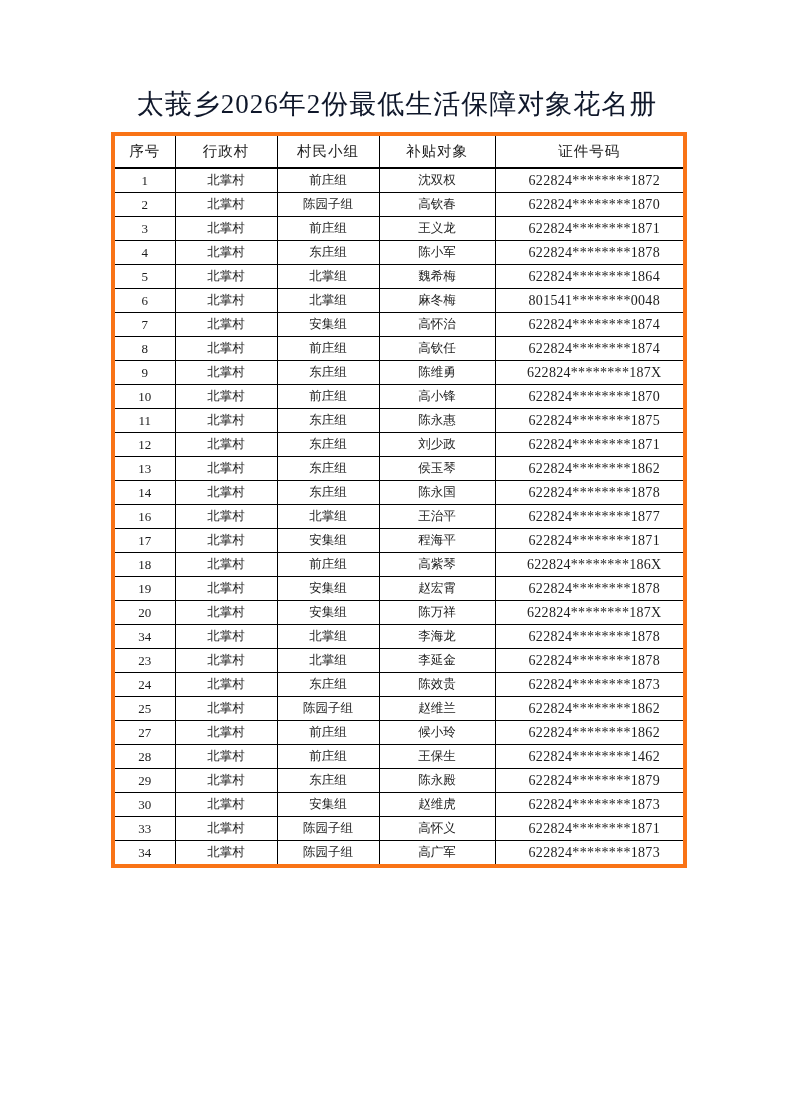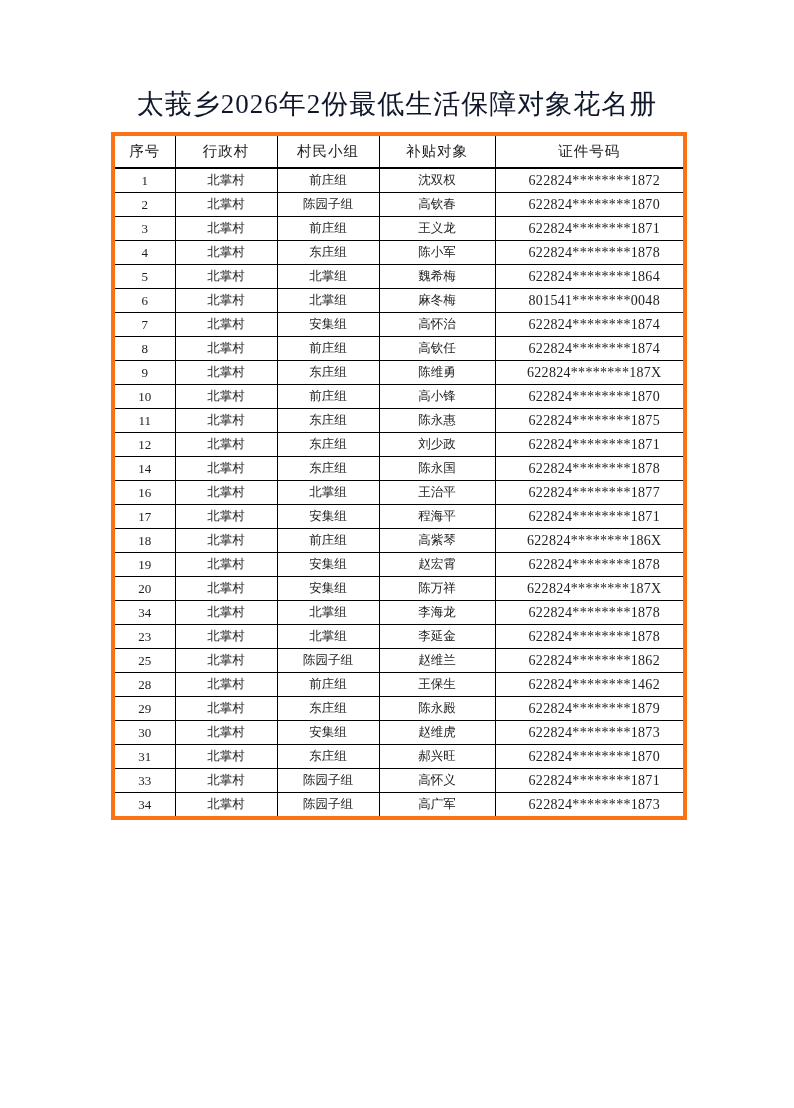--- a/index.html
+++ b/index.html
@@ -187,20 +187,27 @@
   </tr>
 
   <tr>
     <td class="seq-cell">12</td>
     <td class="village-cell">北掌村</td>
     <td class="group-cell">东庄组</td>
     <td class="person-cell">刘少政</td>
     <td class="id-cell">622824********1871</td>
   </tr>
 
+  <tr>
+    <td class="seq-cell">13</td>
+    <td class="village-cell">北掌村</td>
+    <td class="group-cell">东庄组</td>
+    <td class="person-cell">侯玉琴</td>
+    <td class="id-cell">622824********1862</td>
+  </tr>
 
   <tr>
     <td class="seq-cell">14</td>
     <td class="village-cell">北掌村</td>
     <td class="group-cell">东庄组</td>
     <td class="person-cell">陈永国</td>
     <td class="id-cell">622824********1878</td>
   </tr>
 
 
@@ -254,30 +261,44 @@
 
 
   <tr>
     <td class="seq-cell">23</td>
     <td class="village-cell">北掌村</td>
     <td class="group-cell">北掌组</td>
     <td class="person-cell">李延金</td>
     <td class="id-cell">622824********1878</td>
   </tr>
 
+  <tr>
+    <td class="seq-cell">24</td>
+    <td class="village-cell">北掌村</td>
+    <td class="group-cell">东庄组</td>
+    <td class="person-cell">陈效贵</td>
+    <td class="id-cell">622824********1873</td>
+  </tr>
 
   <tr>
     <td class="seq-cell">25</td>
     <td class="village-cell">北掌村</td>
     <td class="group-cell">陈园子组</td>
     <td class="person-cell">赵维兰</td>
     <td class="id-cell">622824********1862</td>
   </tr>
 
 
+  <tr>
+    <td class="seq-cell">27</td>
+    <td class="village-cell">北掌村</td>
+    <td class="group-cell">前庄组</td>
+    <td class="person-cell">候小玲</td>
+    <td class="id-cell">622824********1862</td>
+  </tr>
 
   <tr>
     <td class="seq-cell">28</td>
     <td class="village-cell">北掌村</td>
     <td class="group-cell">前庄组</td>
     <td class="person-cell">王保生</td>
     <td class="id-cell">622824********1462</td>
   </tr>
 
   <tr>
@@ -289,27 +310,20 @@
   </tr>
 
   <tr>
     <td class="seq-cell">30</td>
     <td class="village-cell">北掌村</td>
     <td class="group-cell">安集组</td>
     <td class="person-cell">赵维虎</td>
     <td class="id-cell">622824********1873</td>
   </tr>
 
-  <tr>
-    <td class="seq-cell">31</td>
-    <td class="village-cell">北掌村</td>
-    <td class="group-cell">东庄组</td>
-    <td class="person-cell">郝兴旺</td>
-    <td class="id-cell">622824********1870</td>
-  </tr>
 
 
   <tr>
     <td class="seq-cell">33</td>
     <td class="village-cell">北掌村</td>
     <td class="group-cell">陈园子组</td>
     <td class="person-cell">高怀义</td>
     <td class="id-cell">622824********1871</td>
   </tr>
 

